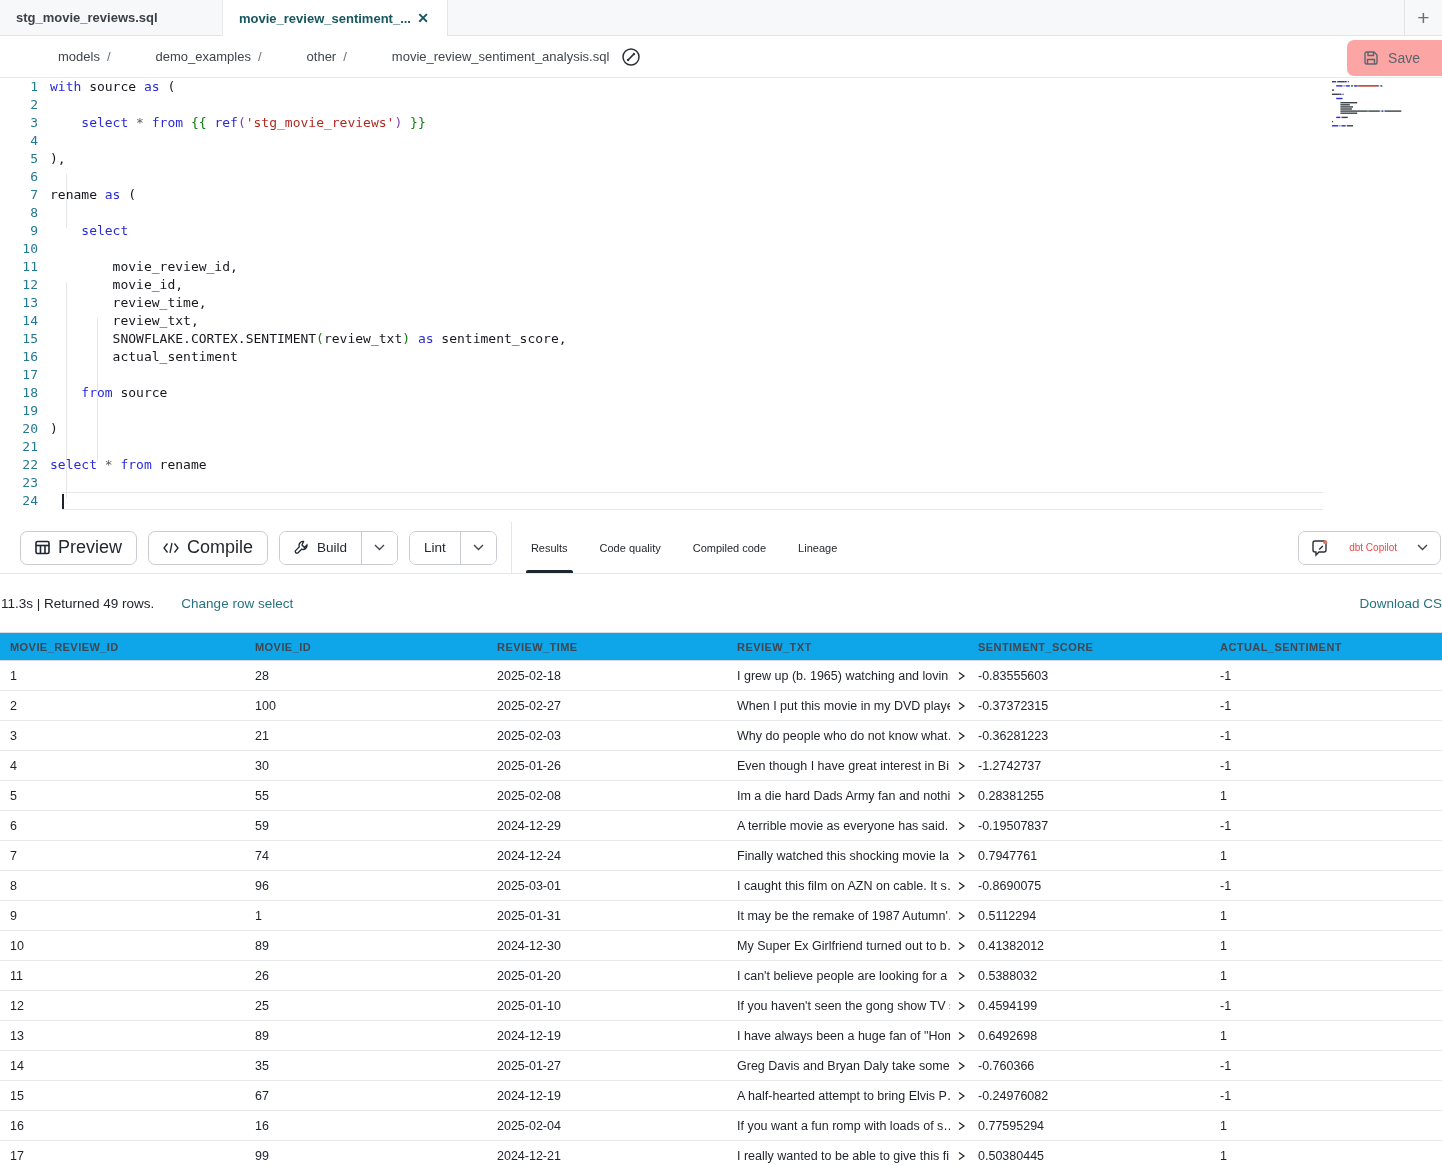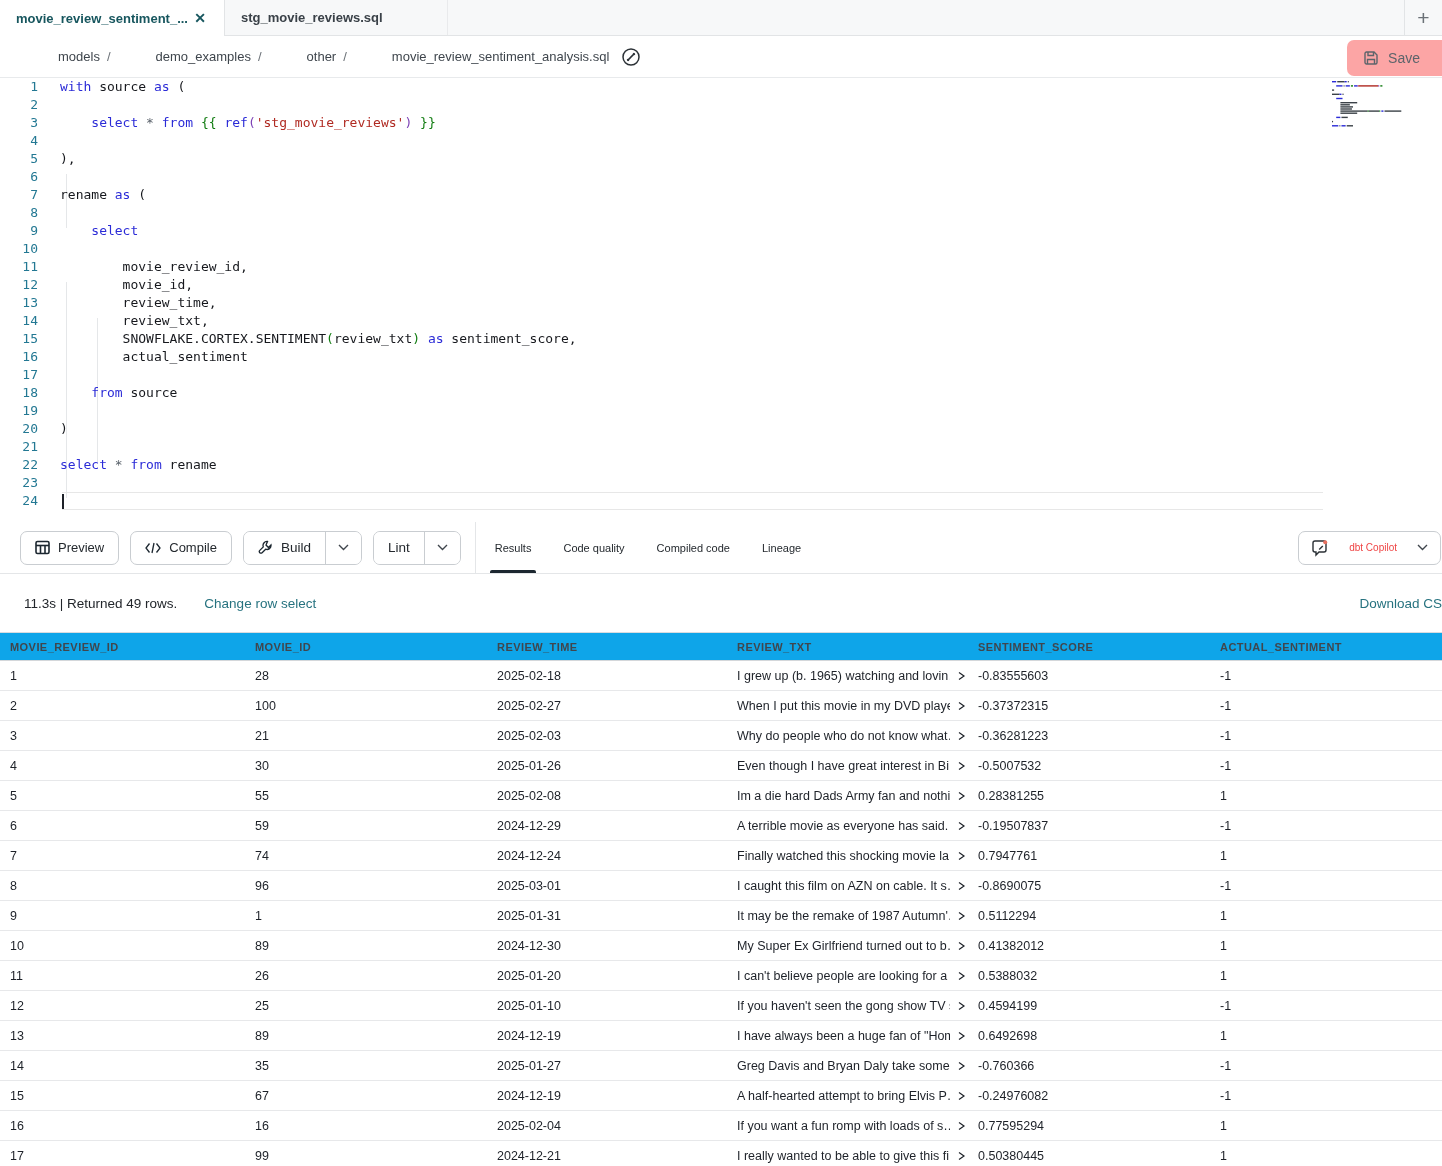--- a/index.html
+++ b/index.html
@@ -26,53 +26,53 @@
   .copilot-badge { margin-left:12px; display:inline-flex; cursor:pointer; }
   .save-btn { position:absolute; right:0; top:4px; height:36px; background:#fca5a5;
     border:none; border-radius:7px 0 0 7px; display:flex; align-items:center; gap:9px;
     padding:0 22px 0 16px; font-size:14px; color:#5d646b; font-family:inherit; cursor:default; }
 
   
   .editor { position:relative; height:444px; background:#fff;
     font-family:"DejaVu Sans Mono", monospace; font-size:13px; line-height:18px; }
   .gutter { position:absolute; left:0; top:0; width:38px; text-align:right; color:#237893; }
   .gutter .ln { height:18px; }
-  .code { position:absolute; left:60px; top:0; white-space:pre; }
+  .code { position:absolute; left:50px; top:0; white-space:pre; }
   .code .cl { height:18px; white-space:pre; color:#16181d; }
   .tk-kw { color:#2b2bd7; } .tk-str { color:#b02a22; } .tk-jj { color:#0f7b0f; }
   .tk-pr { color:#7b3fb5; } .tk-gr { color:#0f7b0f; } .tk-op { color:#586069; }
   .indent-guide { position:absolute; width:1px; background:#e5e7e9; }
   .cur-line { position:absolute; left:62px; width:1261px; height:18px; top:414px;
     border-top:1px solid #e7e7e7; border-bottom:1px solid #e7e7e7; }
   .cursor { position:absolute; left:62px; top:416px; width:2px; height:15px; background:#1d2128; }
   .minimap { position:absolute; left:1330px; top:0; width:76px; height:54px; cursor:pointer; }
 
   
   .actionbar { height:52px; border-bottom:1px solid #e4e6e8; display:flex; align-items:center;
     padding-left:20px; position:relative; background:#fff; }
   .act-btn { height:34px; border:1px solid #c9cdd1; border-radius:7px; background:#fff;
-    display:inline-flex; align-items:center; gap:8px; padding:0 14px; font-size:13px;
+    display:inline-flex; align-items:center; gap:8px; padding:0 14px; font-size:18px;
     color:#24292e; font-family:inherit; cursor:pointer; margin-right:11px; }
   .split { display:inline-flex; height:34px; border:1px solid #c9cdd1; border-radius:7px;
     overflow:hidden; margin-right:11px; background:#fff;justify-content:flex-end; }
   .split .seg { display:inline-flex; align-items:center; gap:8px; padding:0 14px;
     font-size:13.5px; border:none; background:#fff; font-family:inherit; color:#24292e; cursor:pointer; }
   .split .seg.caret { border-left:1px solid #c9cdd1; padding:0 12px; }
   .vdivider { width:1px; align-self:stretch; background:#e4e6e8; margin:0 3px 0 3px; }
   .rtabs { display:flex; align-items:stretch; height:100%; }
   .rtab { display:flex; align-items:center; padding:0 16px; font-size:11px; color:#24292e;
     position:relative; cursor:pointer; }
   .rtab.active::after { content:""; position:absolute; left:11px; right:11px; bottom:0;
     height:3px; background:#1c2730; border-radius:2px 2px 0 0; }
   .copilot-btn { position:absolute; right:1px; height:34px; border:1px solid #c9cdd1;
     border-radius:7px; background:#fff; display:flex; align-items:center; gap:20px;
     padding:0 12px; font-size:10px; color:#ef4444; font-family:inherit; cursor:pointer; }
 
   
-  .statusrow { height:58px; display:flex; align-items:center; padding-left:24px;
+  .statusrow { height:58px; display:flex; align-items:center; padding-left:1px;
     font-size:13.5px; color:#22262b; overflow:hidden; }
   .status-link { color:#26727f; cursor:pointer; }
   .status-link.change { margin-left:27px; }
   .status-link.download { margin-left:auto; margin-right:-9px; white-space:nowrap; }
 
   
   table.results { width:1442px; border-collapse:collapse; table-layout:fixed; }
   table.results th { height:28px; background:#0ea5e9; text-align:left; padding:0 0 0 10px;
     font-size:11px; letter-spacing:.04em; color:#40464d; font-weight:bold;
     border-top:1px solid #d9dce0; border-bottom:1px solid #d4d7da; }
@@ -82,26 +82,26 @@
   .txtwrap { display:flex; align-items:center; }
   .rtxt { overflow:hidden; white-space:nowrap; }
   .expander { flex:0 0 auto; margin-left:7px; margin-right:2px; cursor:pointer; }
 
   .icon { flex:0 0 auto; display:inline-flex; }
 </style>
 </head>
 <body>
 
 <div class="tabbar">
+  <div class="tab inactive">
+    <span>stg_movie_reviews.sql</span>
+  </div>
   <div class="tab active">
     <span>movie_review_sentiment_...</span>
     <span class="tab-close">✕</span>
-  </div>
-  <div class="tab inactive">
-    <span>stg_movie_reviews.sql</span>
   </div>
   <div class="newtab">
     <span>+</span>
   </div>
 </div>
 
 <div class="crumbbar">
   <span class="crumb">models</span>
   <span class="crumb-sep">/</span>
   <span class="crumb">demo_examples</span>
@@ -361,21 +361,21 @@
         <td>30</td>
         <td>2025-01-26</td>
         <td>
           <div class="txtwrap">
             <span class="rtxt">Even though I have great interest in Bi…</span>
             <svg width="9" height="10" viewBox="0 0 9 10" class="expander">
               <polyline points="2,1.5 7,5 2,8.5" fill="none" stroke="#1d2128" stroke-width="1.2"></polyline>
             </svg>
           </div>
         </td>
-        <td>-0.5007532</td>
+        <td>-1.2742737</td>
         <td>-1</td>
       </tr>
       <tr>
         <td>5</td>
         <td>55</td>
         <td>2025-02-08</td>
         <td>
           <div class="txtwrap">
             <span class="rtxt">Im a die hard Dads Army fan and nothi…</span>
             <svg width="9" height="10" viewBox="0 0 9 10" class="expander">

